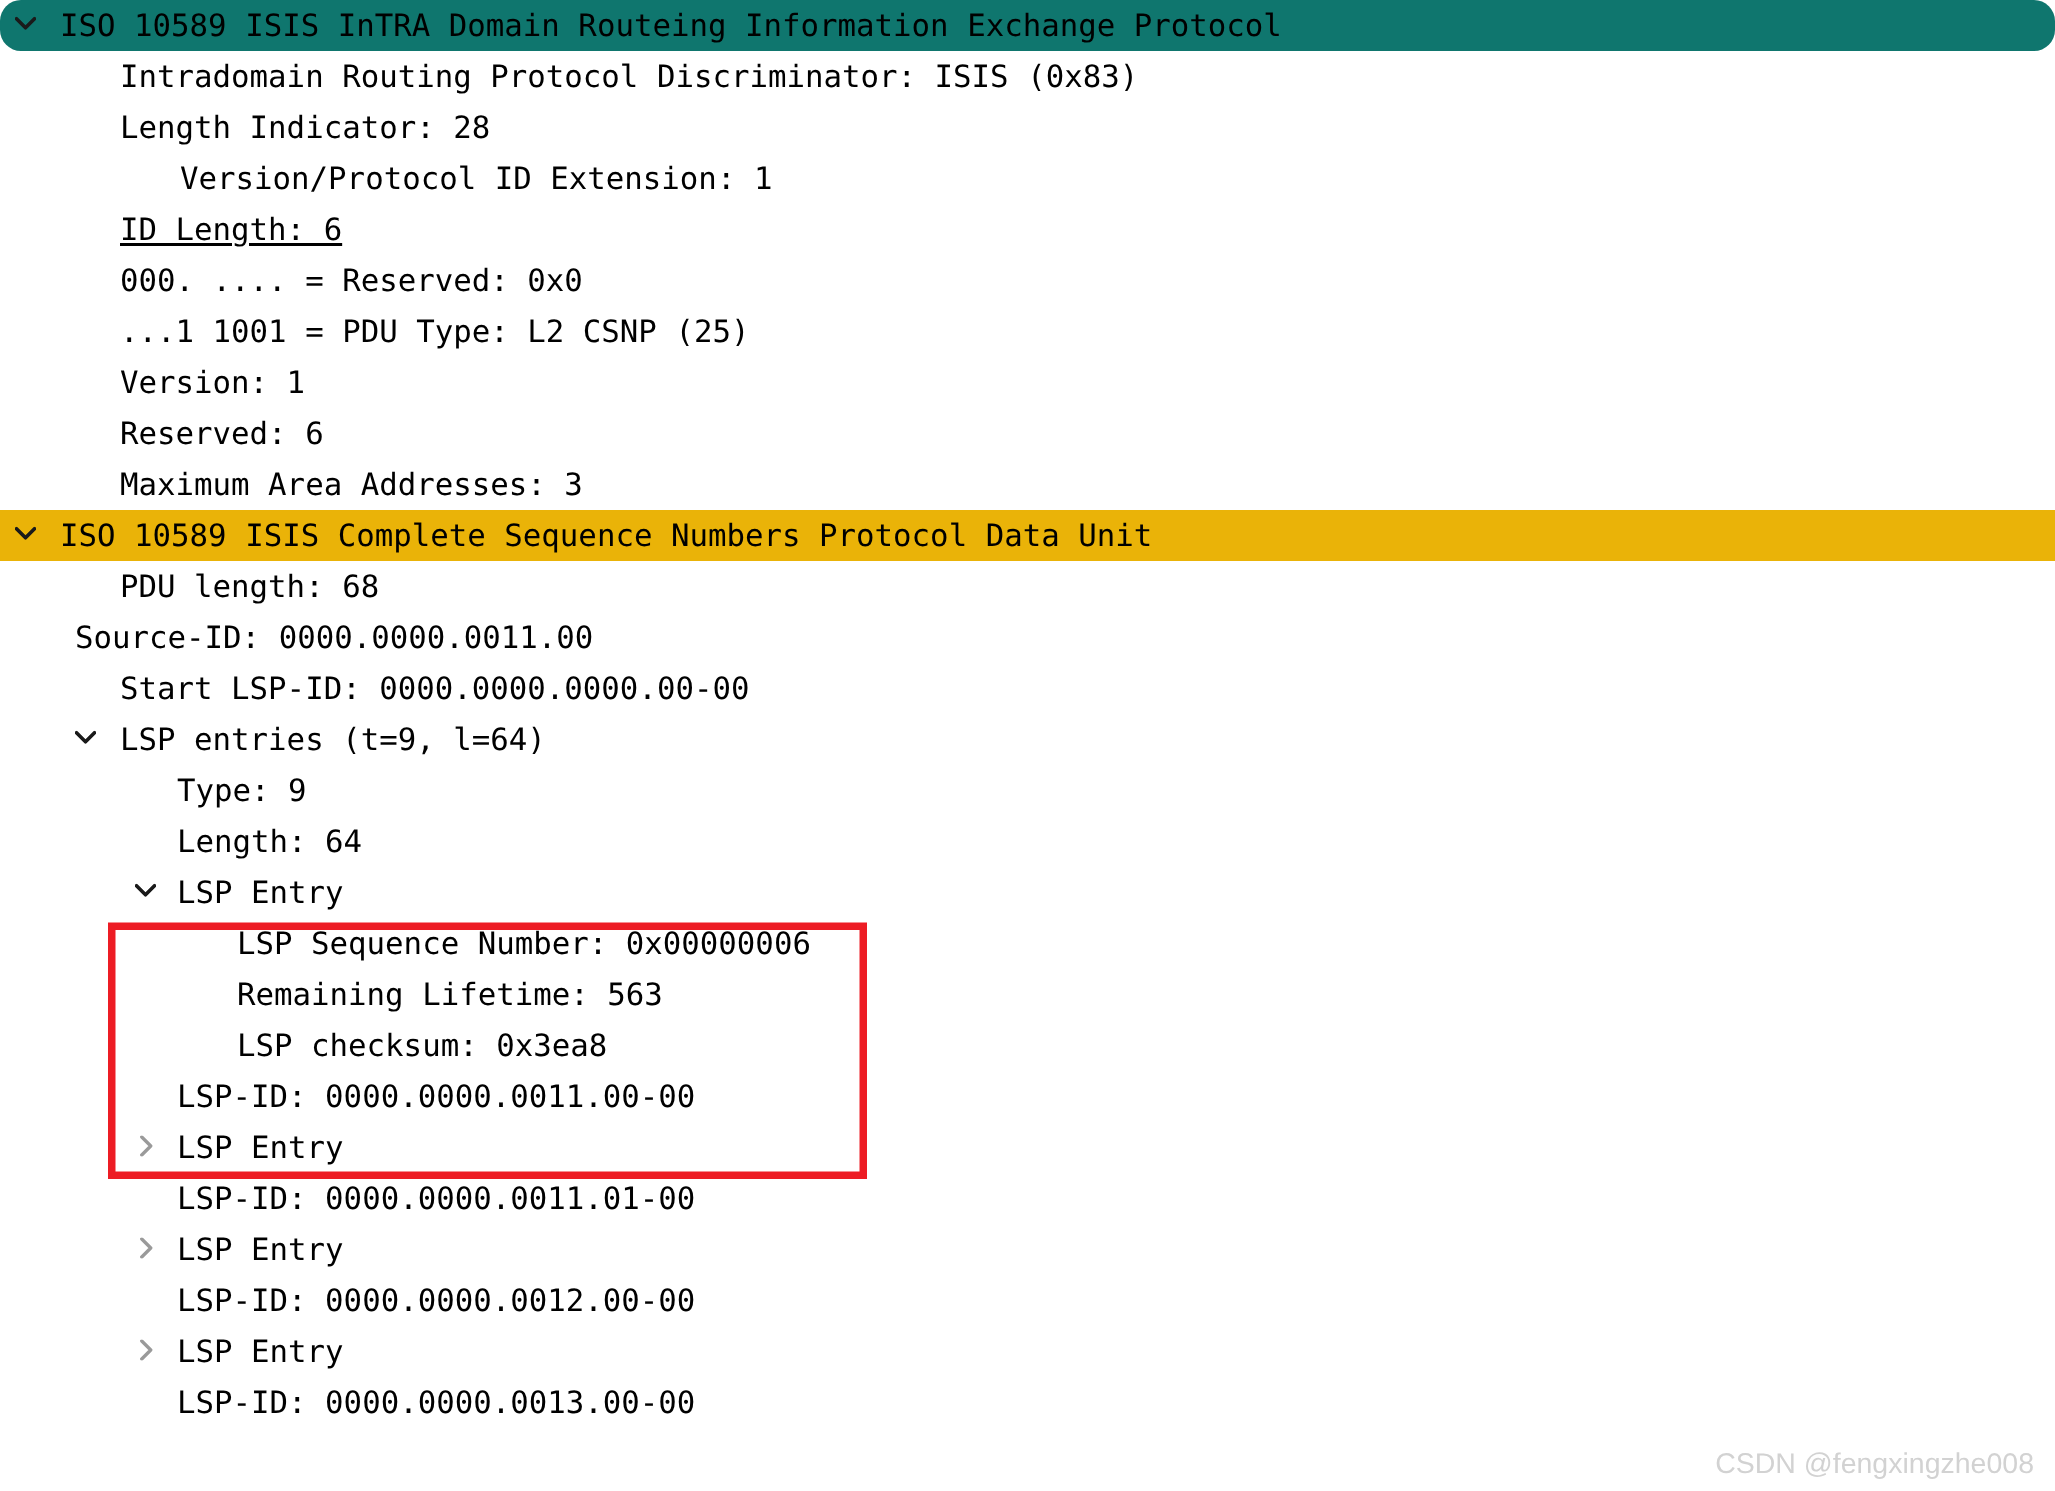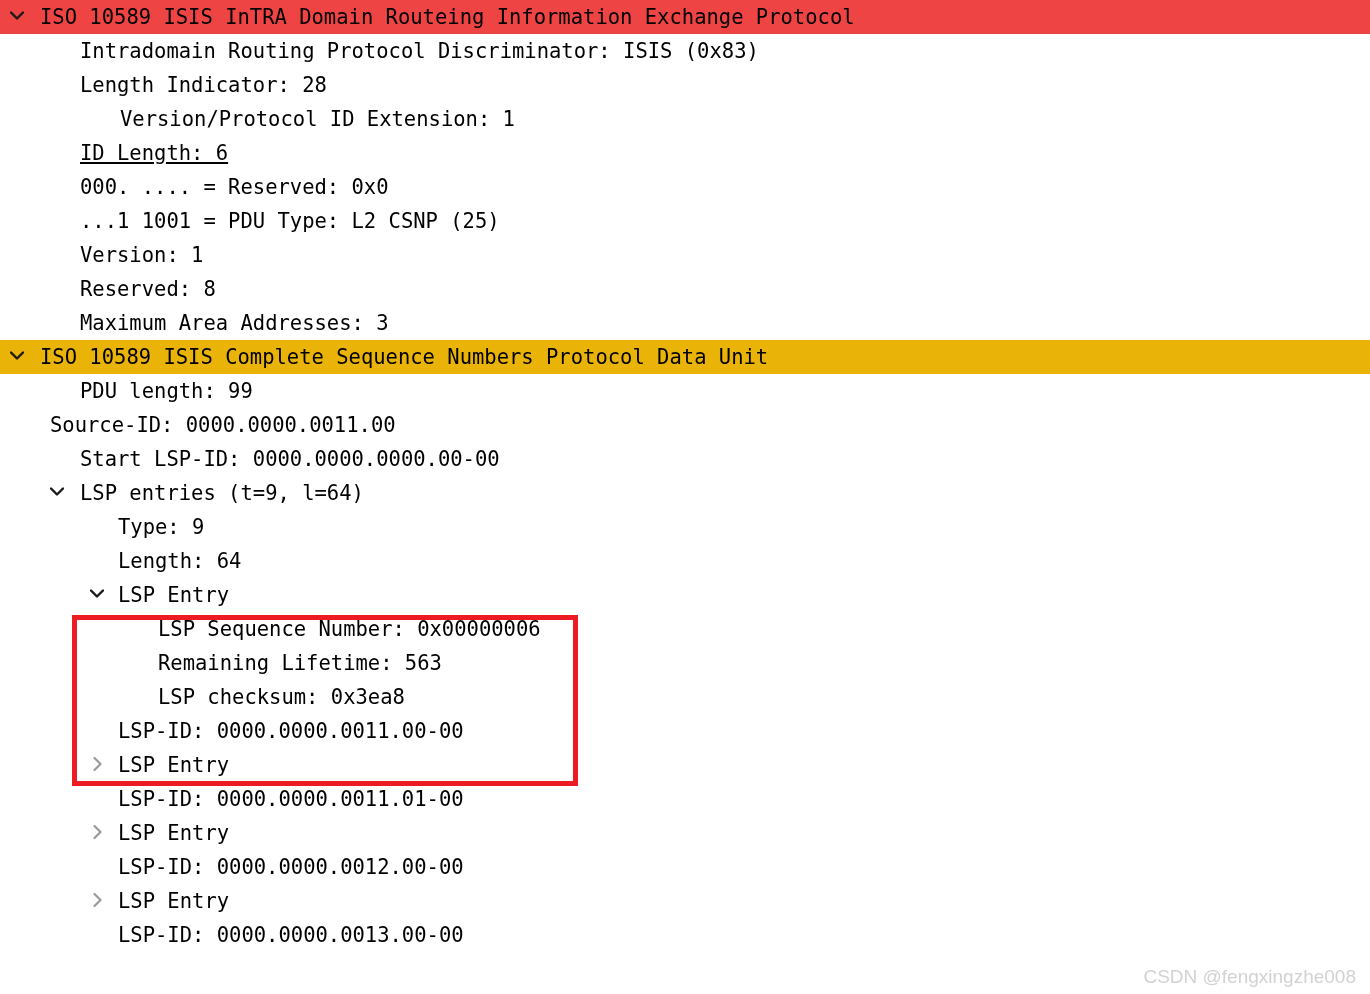--- a/index.html
+++ b/index.html
@@ -73,36 +73,36 @@
     font-family: "Liberation Sans", sans-serif;
     font-size: 19px;
     color: #d2d2d2;
     white-space: pre;
   }
 </style>
 </head>
 <body style="background: rgb(255, 255, 255);">
 
 <div id="tree">
-    <div class="row hl-light" style="background: #ef4444;"><span class="chev open" style="left: 6px; color: rgb(26, 26, 26);"><svg width="14" height="9" viewBox="0 0 14 9">
+    <div class="row hl-light" style="background: #0f766e; border-radius: 14px;"><span class="chev open" style="left: 6px; color: rgb(26, 26, 26);"><svg width="14" height="9" viewBox="0 0 14 9">
           <path d="M1 1.5 L7 7.5 L13 1.5" fill="none" stroke="currentColor" stroke-width="2.4" stroke-linecap="round" stroke-linejoin="round"></path>
         </svg></span><span class="label" style="margin-left: 40px;">ISO 10589 ISIS InTRA Domain Routeing Information Exchange Protocol</span></div>
     <div class="row"><span class="label" style="margin-left: 80px;">Intradomain Routing Protocol Discriminator: ISIS (0x83)</span></div>
     <div class="row"><span class="label" style="margin-left: 80px;">Length Indicator: 28</span></div>
     <div class="row"><span class="label" style="margin-left: 120px;">Version/Protocol ID Extension: 1</span></div>
     <div class="row"><span class="label" style="margin-left: 80px; text-decoration: underline;">ID Length: 6</span></div>
     <div class="row"><span class="label" style="margin-left: 80px;">000. .... = Reserved: 0x0</span></div>
     <div class="row"><span class="label" style="margin-left: 80px;">...1 1001 = PDU Type: L2 CSNP (25)</span></div>
     <div class="row"><span class="label" style="margin-left: 80px;">Version: 1</span></div>
-    <div class="row"><span class="label" style="margin-left: 80px;">Reserved: 8</span></div>
+    <div class="row"><span class="label" style="margin-left: 80px;">Reserved: 6</span></div>
     <div class="row"><span class="label" style="margin-left: 80px;">Maximum Area Addresses: 3</span></div>
     <div class="row hl-gray" style="background: #eab308;"><span class="chev open" style="left: 6px; color: rgb(26, 26, 26);"><svg width="14" height="9" viewBox="0 0 14 9">
           <path d="M1 1.5 L7 7.5 L13 1.5" fill="none" stroke="currentColor" stroke-width="2.4" stroke-linecap="round" stroke-linejoin="round"></path>
         </svg></span><span class="label" style="margin-left: 40px;">ISO 10589 ISIS Complete Sequence Numbers Protocol Data Unit</span></div>
-    <div class="row"><span class="label" style="margin-left: 80px;">PDU length: 99</span></div>
+    <div class="row"><span class="label" style="margin-left: 80px;">PDU length: 68</span></div>
     <div class="row"><span class="label" style="margin-left: 50px;">Source-ID: 0000.0000.0011.00</span></div>
     <div class="row"><span class="label" style="margin-left: 80px;">Start LSP-ID: 0000.0000.0000.00-00</span></div>
     <div class="row"><span class="chev open" style="left: 46px; color: rgb(26, 26, 26);"><svg width="14" height="9" viewBox="0 0 14 9">
           <path d="M1 1.5 L7 7.5 L13 1.5" fill="none" stroke="currentColor" stroke-width="2.4" stroke-linecap="round" stroke-linejoin="round"></path>
         </svg></span><span class="label" style="margin-left: 80px;">LSP entries (t=9, l=64)</span></div>
     <div class="row"><span class="label" style="margin-left: 118px;">Type: 9</span></div>
     <div class="row"><span class="label" style="margin-left: 118px;">Length: 64</span></div>
     <div class="row"><span class="chev open" style="left: 86px; color: rgb(26, 26, 26);"><svg width="14" height="9" viewBox="0 0 14 9">
           <path d="M1 1.5 L7 7.5 L13 1.5" fill="none" stroke="currentColor" stroke-width="2.4" stroke-linecap="round" stroke-linejoin="round"></path>
         </svg></span><span class="label" style="margin-left: 118px;">LSP Entry</span></div>

